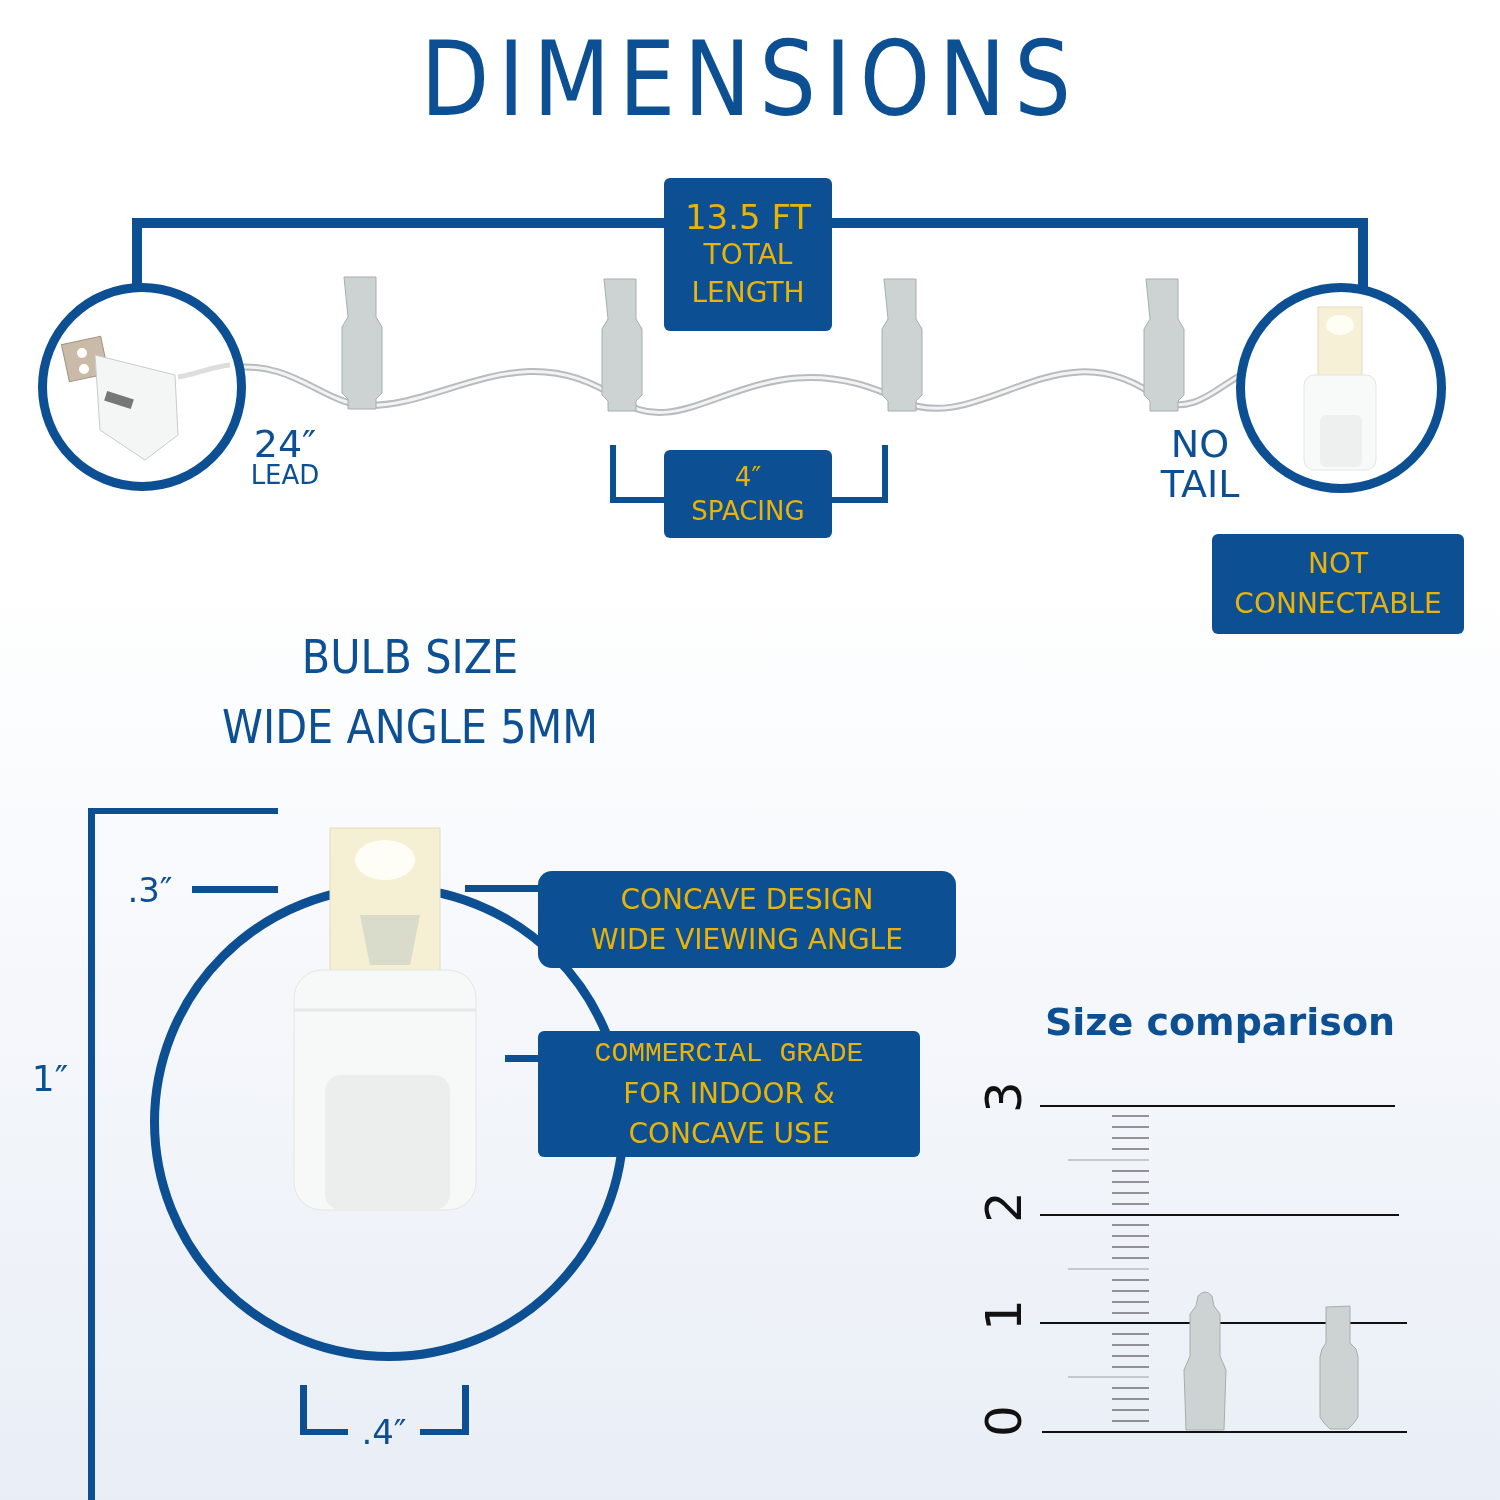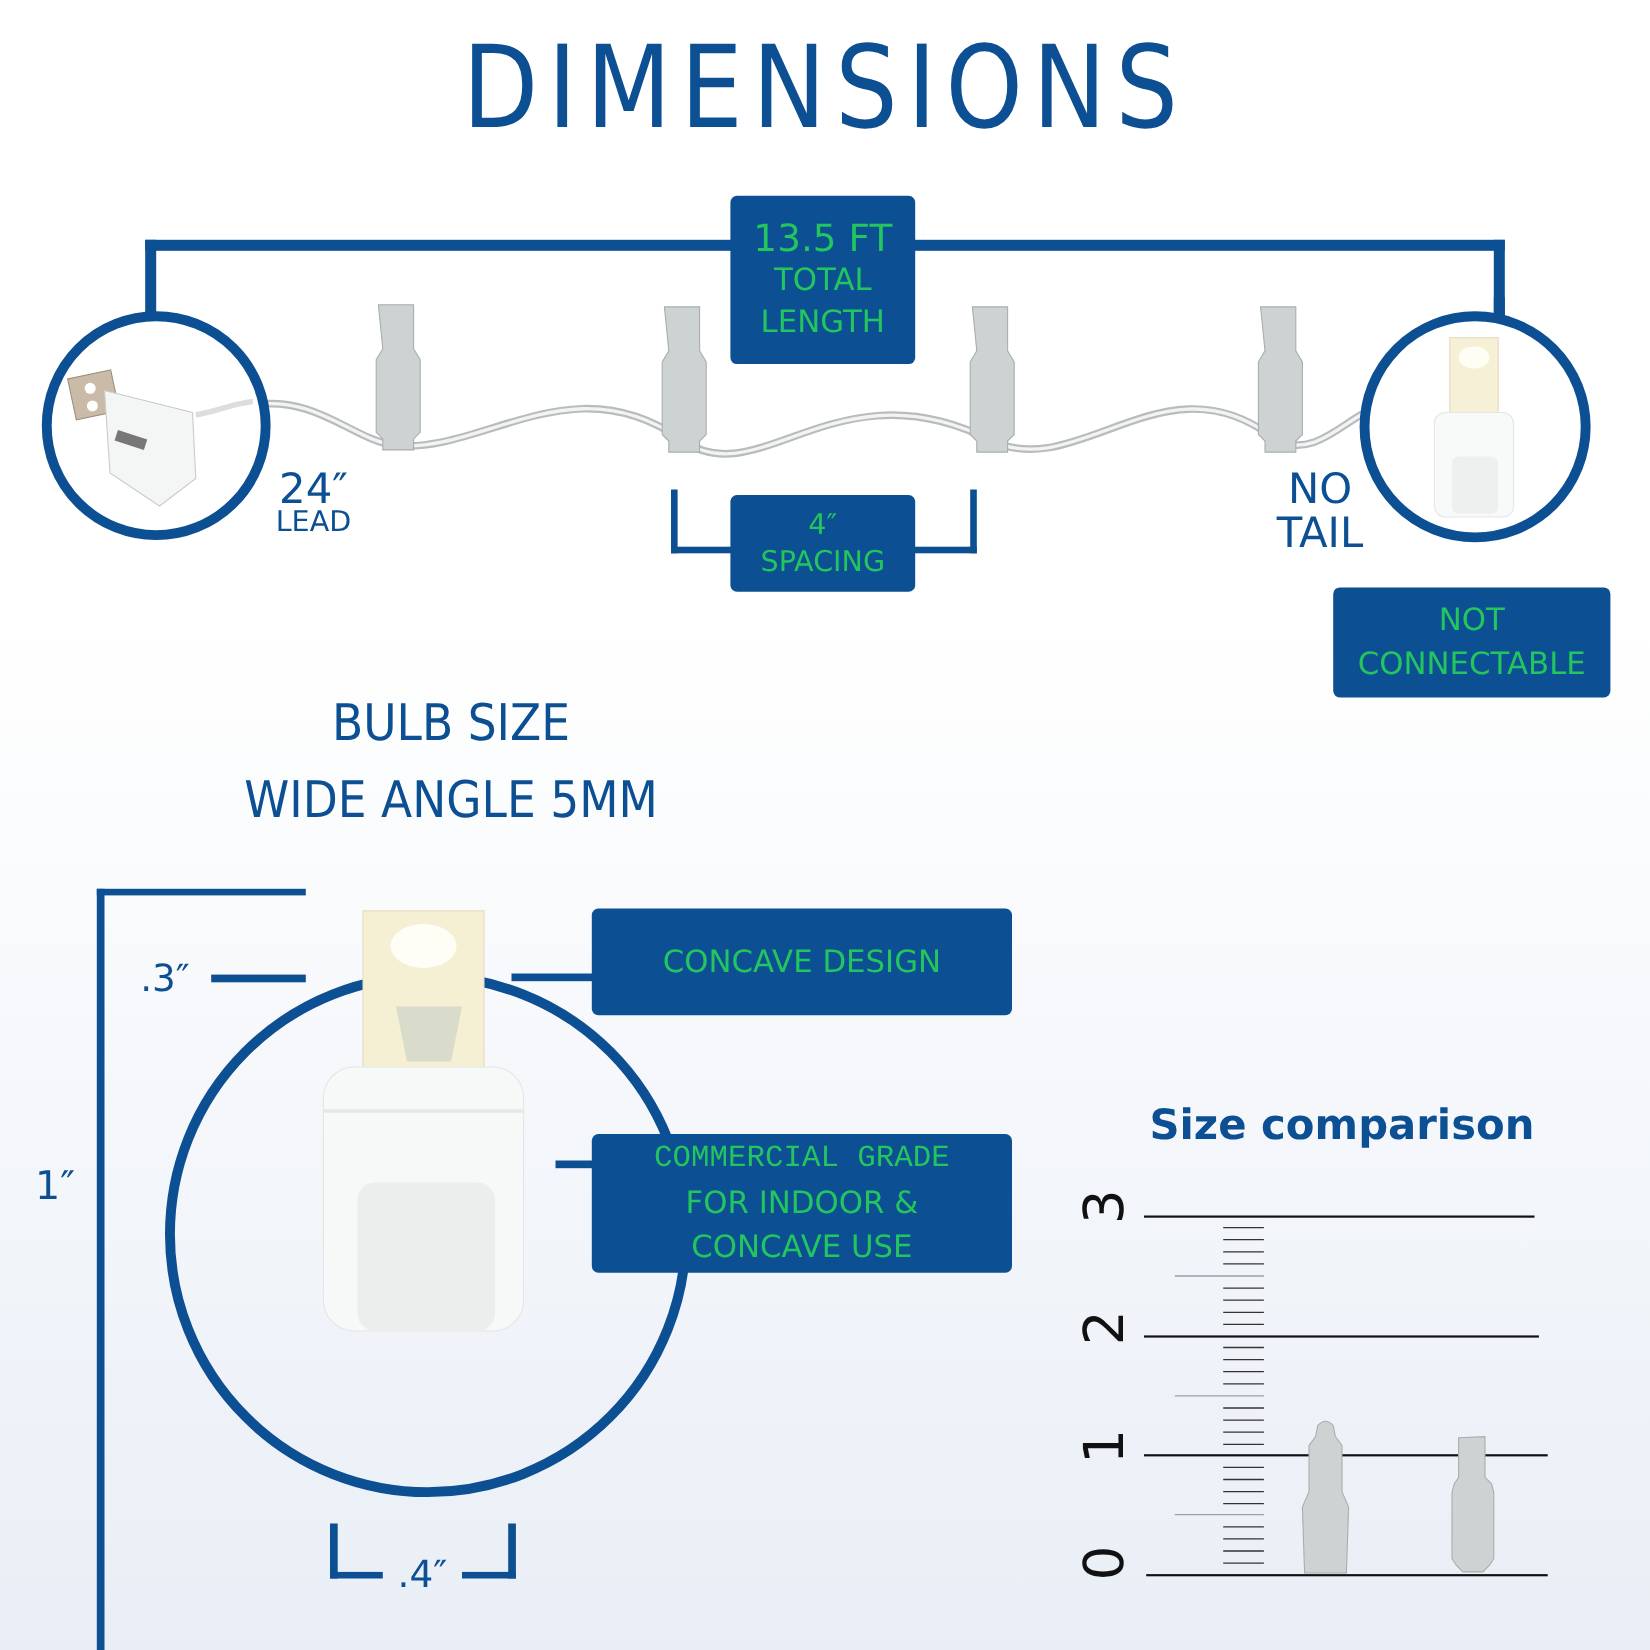--- a/index.html
+++ b/index.html
@@ -10,21 +10,21 @@
     color: #0c4f93;
   }
   .abs { position: absolute; }
   .title {
     left: 0; width: 1500px; top: 18px; text-align: center;
     font-size: 104px; letter-spacing: 10px; color: #0c4f93;
     transform: scaleX(0.86); transform-origin: center;
     font-family: "DejaVu Sans", sans-serif;
   }
   .box {
-    background: #0c4f93; color: #22c55e; border-radius: 6px;
+    background: #0c4f93; color: #eab308; border-radius: 6px;
     text-align: center; display: flex; flex-direction: column;
     justify-content: center; align-items: center;
   }
   .label { color: #0c4f93; text-align: center; }
   .line { background: #0c4f93; }
   .ring {
     border: 9px solid #0c4f93; border-radius: 50%; box-sizing: border-box;
   }
   .ring-fill { background: #fff; }
   .grid-line { height: 2px; background: #111; }
@@ -123,22 +123,23 @@
   <rect x="35" y="255" width="125" height="135" rx="16" fill="#eceeee"></rect>
 </svg>
 
 <div class="abs line" style="left:300px; top:1385px; width:7px; height:50px;"></div>
 <div class="abs line" style="left:462px; top:1385px; width:7px; height:50px;"></div>
 <div class="abs line" style="left:300px; top:1429px; width:48px; height:6px;"></div>
 <div class="abs line" style="left:420px; top:1429px; width:49px; height:6px;"></div>
 <div class="abs label" style="left:348px; top:1412px; width:72px; font-size:34px;">.4″</div>
 
 <div class="abs line" style="left:465px; top:885px; width:75px; height:7px;"></div>
-<div class="abs box" style="left:538px; top:826px; width:382px; height:97px;">
+<div class="abs box" style="left:538px; top:871px; width:418px; height:97px;border-radius:14px;">
   <div style="font-size:28px; line-height:40px;">CONCAVE DESIGN</div>
+  <div style="font-size:28px; line-height:40px;">WIDE VIEWING ANGLE</div>
 </div>
 <div class="abs line" style="left:505px; top:1055px; width:35px; height:7px;"></div>
 <div class="abs box" style="left:538px; top:1031px; width:382px; height:126px;">
   <div style="font-size:28px; line-height:40px;font-family:Liberation Mono, monospace;">COMMERCIAL GRADE</div>
   <div style="font-size:28px; line-height:40px;">FOR INDOOR &amp;</div>
   <div style="font-size:28px; line-height:40px;">CONCAVE USE</div>
 </div>
 
 <div class="abs label" style="left:1010px; top:1000px; width:420px; font-size:38px; font-weight:bold;">Size comparison</div>
 

